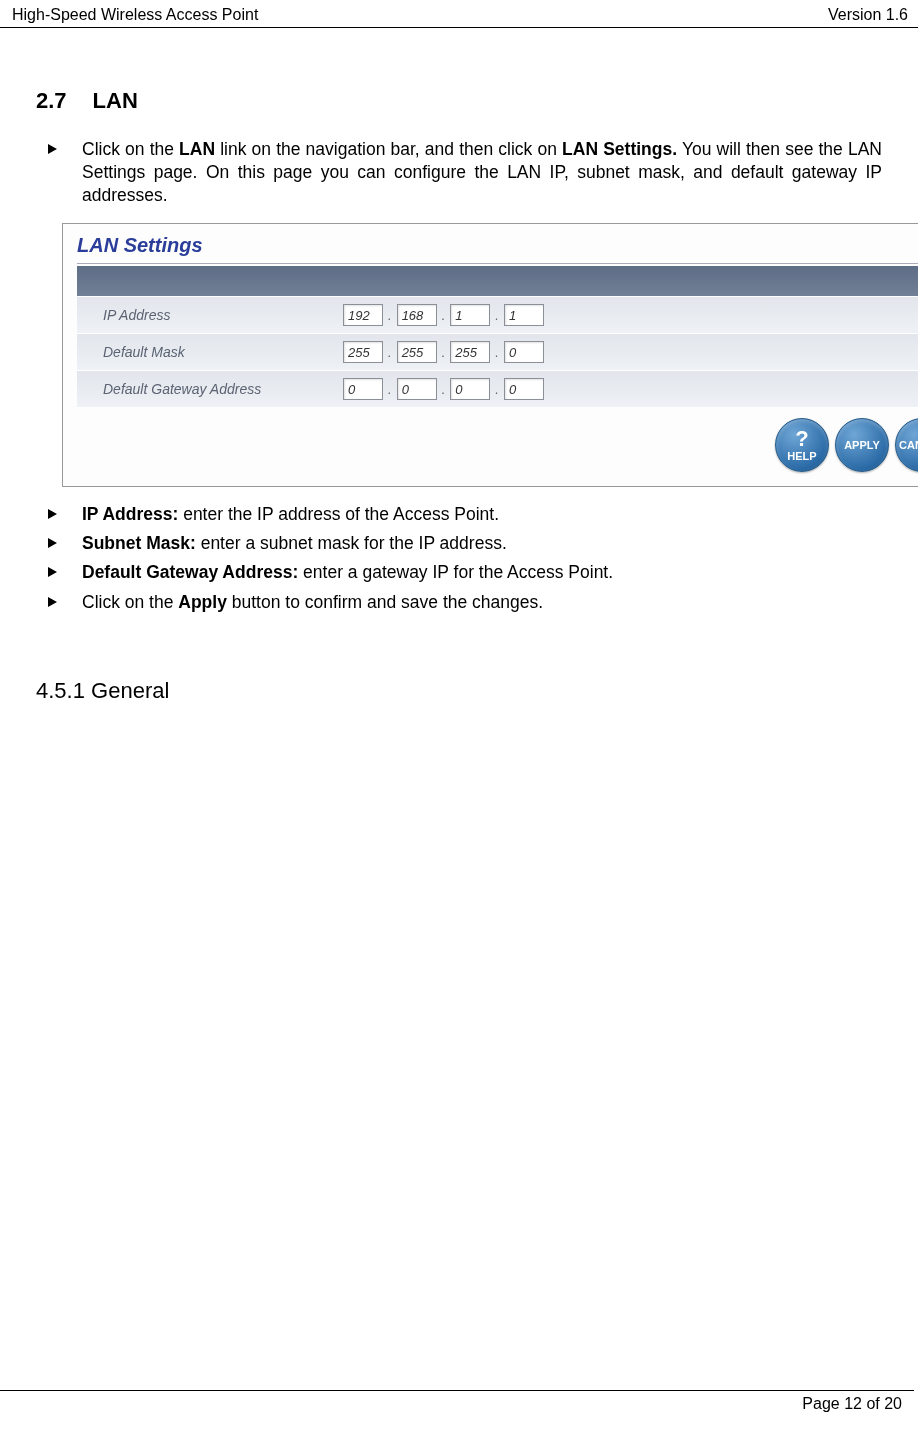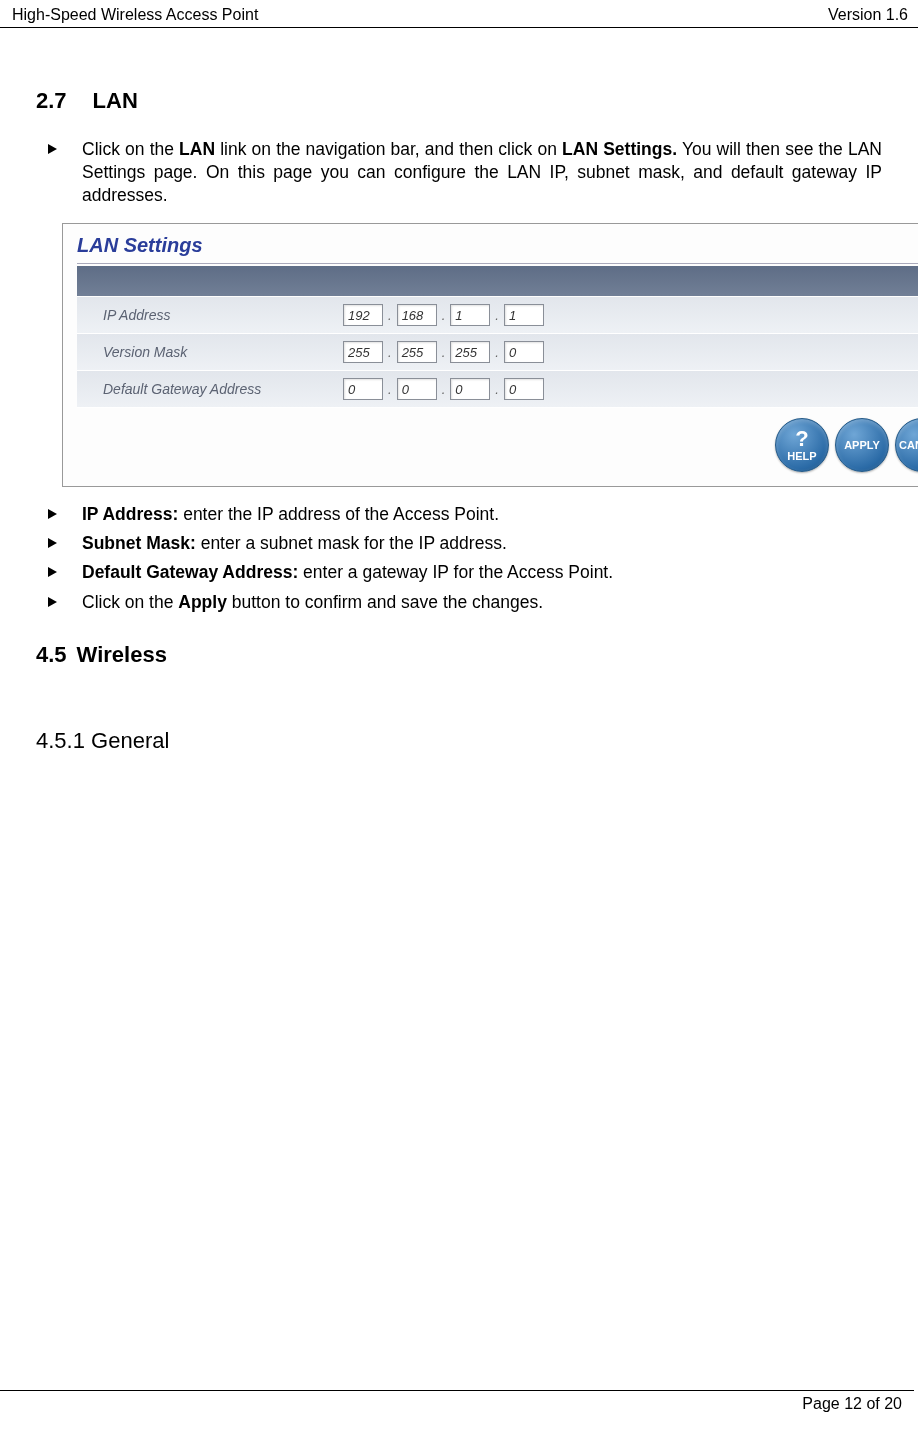--- a/index.html
+++ b/index.html
@@ -174,21 +174,21 @@
           <span class="dot">.</span>
         <div class="octet">168</div>
           <span class="dot">.</span>
         <div class="octet">1</div>
           <span class="dot">.</span>
         <div class="octet">1</div>
       </div>
     </div>
 
     <div class="panel-row">
-      <div class="label">Version Mask</div>
+      <div class="label">Default Mask</div>
       <div class="ip-inputs">
         <div class="octet">255</div>
           <span class="dot">.</span>
         <div class="octet">255</div>
           <span class="dot">.</span>
         <div class="octet">255</div>
           <span class="dot">.</span>
         <div class="octet">0</div>
       </div>
     </div>
@@ -222,23 +222,20 @@
 
   <ul class="bullet-list">
     <li><b>IP Address:</b><span> enter the IP address of the Access Point.</span></li>
     <li><b>Subnet Mask:</b><span> enter a subnet mask for the IP address.</span></li>
     <li><b>Default Gateway Address:</b><span> enter a gateway IP for the Access Point.</span></li>
     <li><span>Click on the </span><b>Apply</b><span> button to confirm and save the changes.</span></li>
   </ul>
 
   <div class="spacer"></div>
 
-  <h2 class="section-title">
-    <span class="num" style="margin-right:10px">4.5</span><span>Wireless</span>
-  </h2>
 
 
   <div class="spacer"></div>
 
   <h3 class="subsection-title">
     <span>4.5.1</span> <span>General</span>
   </h3>
 
 
 </div>

